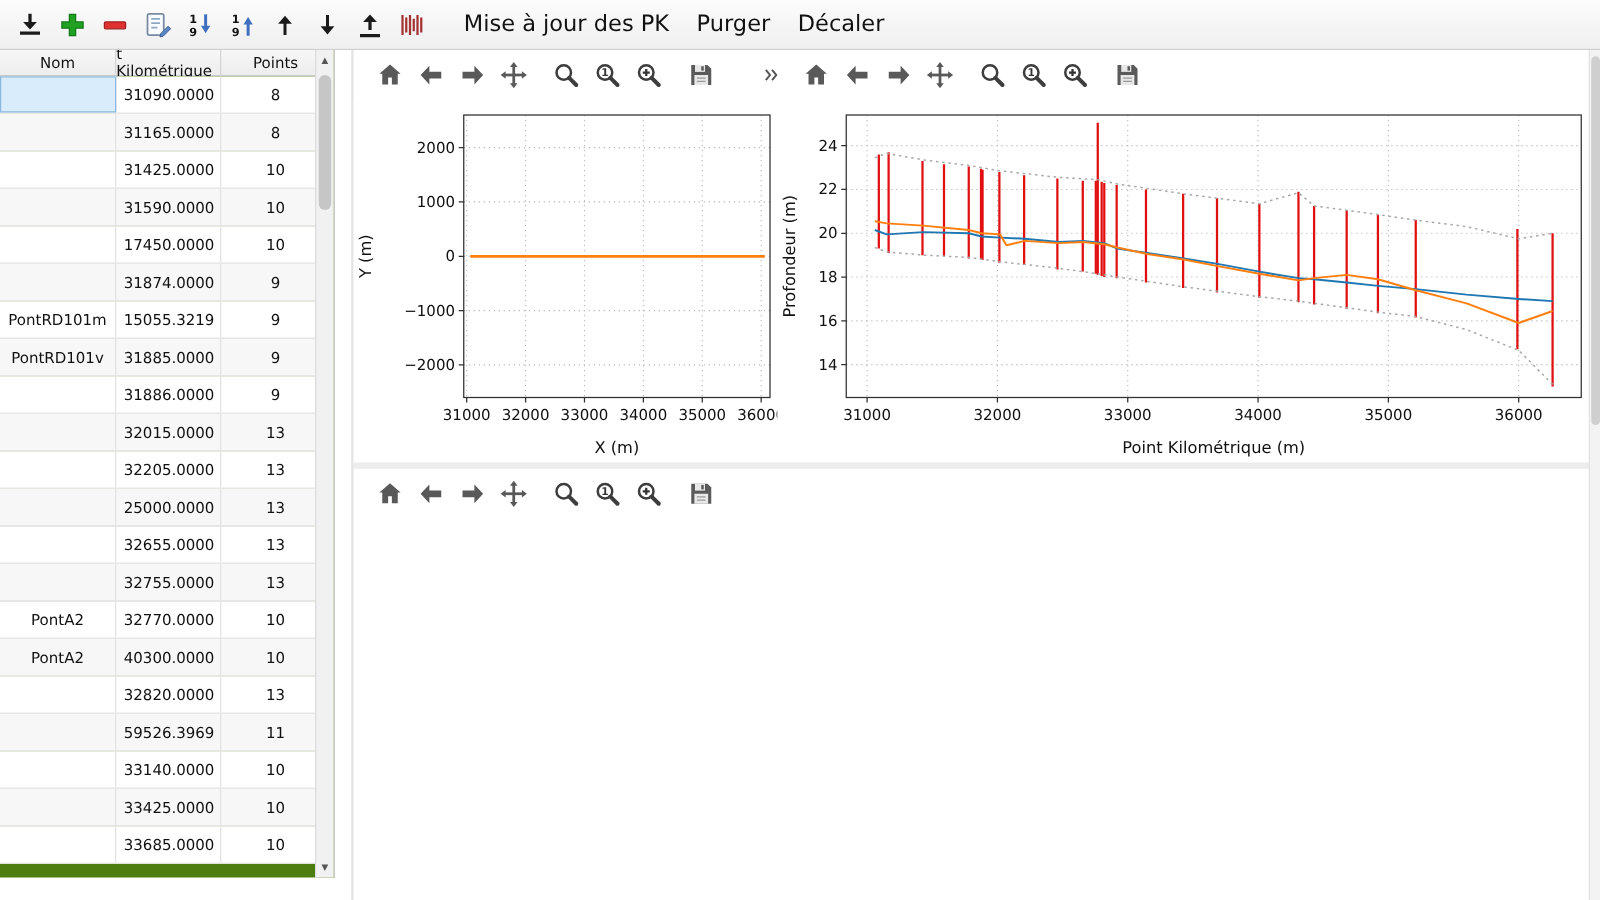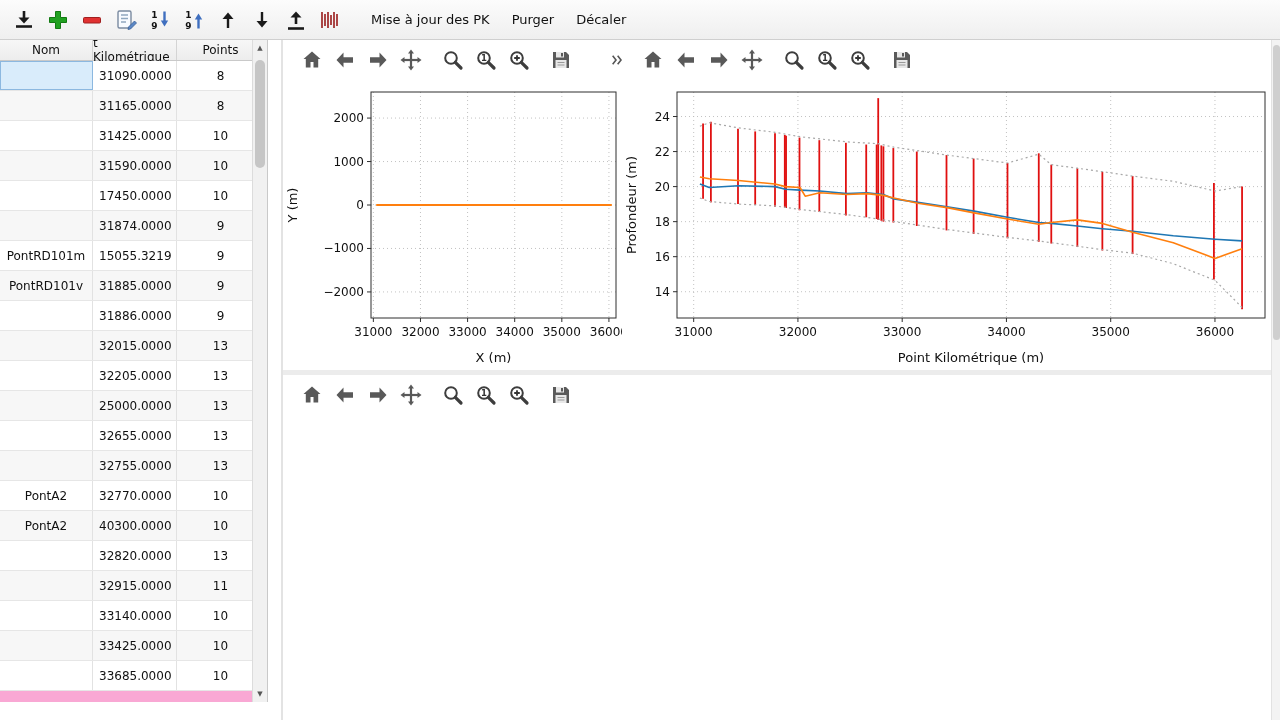--- a/index.html
+++ b/index.html
@@ -4,25 +4,25 @@
 <style>
   *{box-sizing:border-box;margin:0;padding:0}
   html,body{width:1280px;height:720px;overflow:hidden}
   body{position:relative;font-family:"DejaVu Sans","Liberation Sans",sans-serif;font-size:12px;color:#111;background:#fff}
   svg{display:block}
   svg text{font-family:"DejaVu Sans","Liberation Sans",sans-serif}
 
   
   .toolbar-top{position:absolute;left:0;top:0;width:1280px;height:40px;background:linear-gradient(#fcfcfc,#efefef);border-bottom:1px solid #cfcfcf;display:flex;align-items:center;padding:0 8px;z-index:5}
   .tbtn{width:32px;height:32px;display:flex;align-items:center;justify-content:center;margin-right:2px;border-radius:3px;flex:none}
-  .tact{height:30px;display:flex;align-items:center;padding:0 9px;margin-left:4px;font-size:13px;border-radius:3px;white-space:nowrap}
+  .tact{height:30px;display:flex;align-items:center;padding:0 9px;margin-left:4px;font-size:18px;border-radius:3px;white-space:nowrap}
   .tact.first{margin-left:14px}
 
   
-  .table-panel{position:absolute;left:0;top:40px;width:268px;height:662px;background:#f9a8d4;border-right:1px solid #c9c9c9}
+  .table-panel{position:absolute;left:0;top:40px;width:268px;height:662px;background:#4d7c0f;border-right:1px solid #c9c9c9}
   .thead{position:absolute;left:0;top:0;width:265px;height:21px;display:flex;background:linear-gradient(#f7f7f7,#ededed);border-bottom:1px solid #c9c9c9;font-size:12px}
   .th{display:flex;align-items:center;justify-content:center;border-right:1px solid #d4d4d4;height:100%}
   .th-nom{width:93px}.th-pk{width:84px}.th-points{width:88px}
   .tbody{position:absolute;left:0;top:21px;width:265px;height:639px;overflow:hidden}
   .trow{display:flex;height:30px;background:#fff;border-bottom:1px solid #e6e6e6}
   .trow.alt{background:#f7f7f7}
   .td{display:flex;align-items:center;border-right:1px solid #e2e2e2;height:100%;padding:0 6px;font-size:12px}
   .td-nom{width:93px;justify-content:center}
   .td-pk{width:84px;justify-content:flex-start}
   .td-points{width:88px;justify-content:center}
@@ -284,21 +284,21 @@
         <div class="td td-pk">40300.0000</div>
         <div class="td td-points">10</div>
       </div>
       <div class="trow">
         <div class="td td-nom"></div>
         <div class="td td-pk">32820.0000</div>
         <div class="td td-points">13</div>
       </div>
       <div class="trow alt">
         <div class="td td-nom"></div>
-        <div class="td td-pk">32915.0000</div>
+        <div class="td td-pk">59526.3969</div>
         <div class="td td-points">11</div>
       </div>
       <div class="trow">
         <div class="td td-nom"></div>
         <div class="td td-pk">33140.0000</div>
         <div class="td td-points">10</div>
       </div>
       <div class="trow alt">
         <div class="td td-nom"></div>
         <div class="td td-pk">33425.0000</div>

